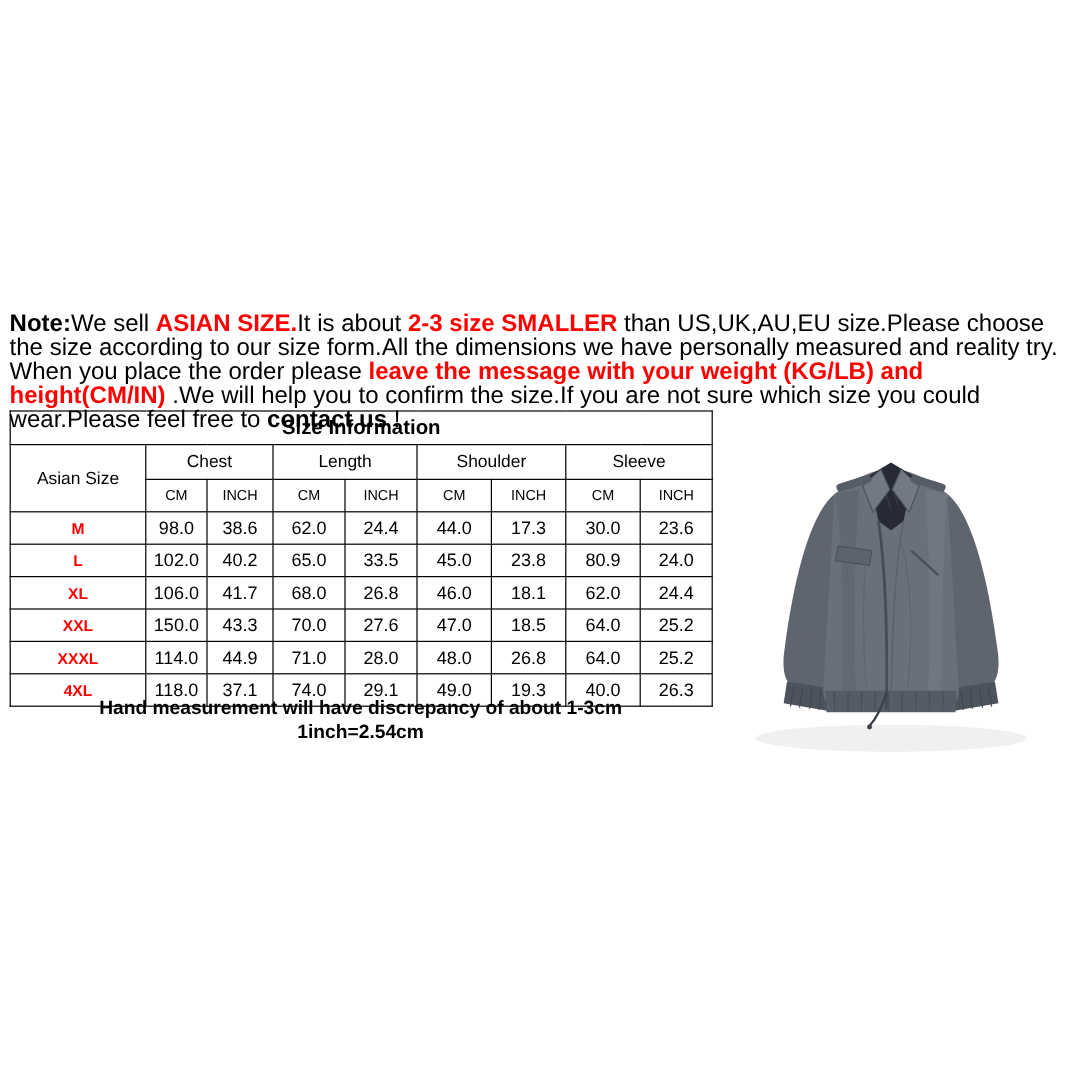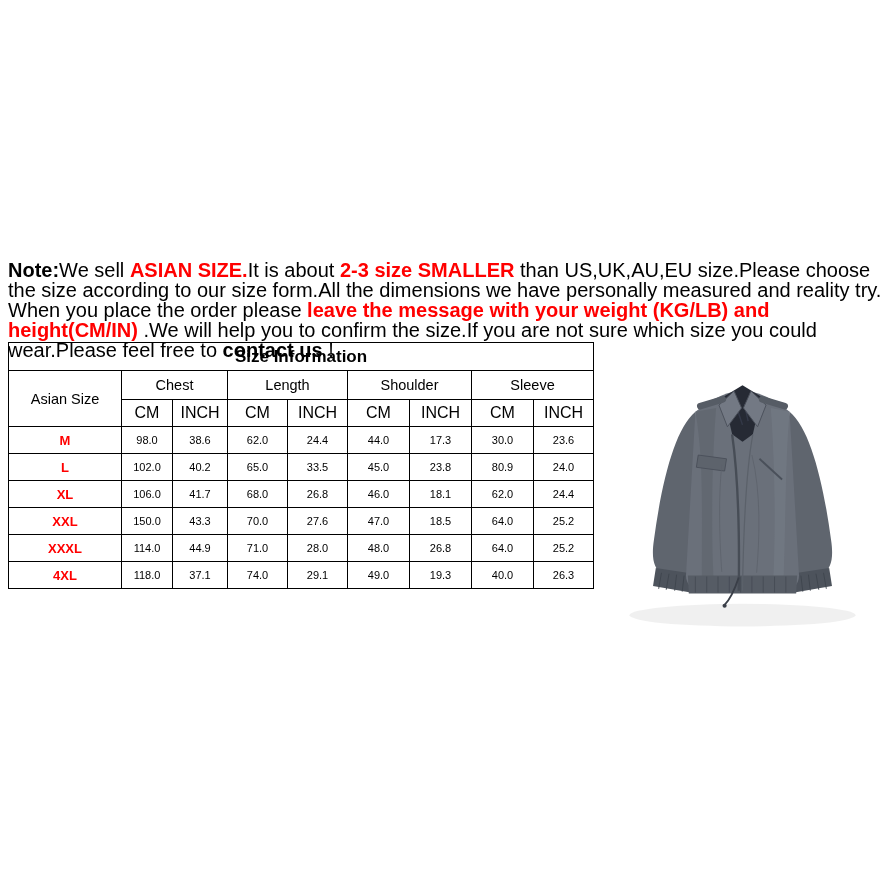--- a/index.html
+++ b/index.html
@@ -43,28 +43,28 @@
   tr.title-row th {
     height: 27px;
     font-size: 17px;
     font-weight: 700;
   }
   th.size-col-header {
     font-size: 15px;
     font-weight: 700;
   }
   tr.group-row th { height: 28px; font-size: 14.5px; }
-  tr.unit-row td { height: 26px; font-size: 16px; }
+  tr.unit-row td { height: 26px; font-size: 12px; }
   tr.data-row { height: 27px; }
   tr.data-row th.size-label {
     color: #ff0000;
     font-weight: 700;
     font-size: 13px;
   }
-  tr.data-row td { font-size: 11px; }
+  tr.data-row td { font-size: 15px; }
 
   .table-footer {
     position: absolute;
     left: 8px; top: 581px; width: 585px;
     text-align: center;
     font-size: 16px;
     font-weight: 700;
     line-height: 20px;
   }
 
@@ -178,20 +178,22 @@
       <td>29.1</td>
       <td>49.0</td>
       <td>19.3</td>
       <td>40.0</td>
       <td>26.3</td>
     </tr>
   </tbody>
     </table>
 
   <div class="table-footer">
+    <div>Hand measurement will have discrepancy of about 1-3cm</div>
+    <div>1inch=2.54cm</div>
   </div>
 
   <div class="jacket-wrap">
     <svg viewBox="0 0 300 310" width="285" height="292">
 
       <ellipse cx="150" cy="290" rx="120" ry="12" fill="#000000" opacity="0.06"></ellipse>
 
       <path d="M100,74 C78,92 64,150 56,210 C53,230 56,240 64,246 L98,252 C101,222 102,160 105,115 Z" fill="#5f656e"></path>
       <path d="M200,74 C222,92 236,150 244,210 C247,230 244,240 236,246 L202,252 C199,222 198,160 195,115 Z" fill="#5f656e"></path>
 

